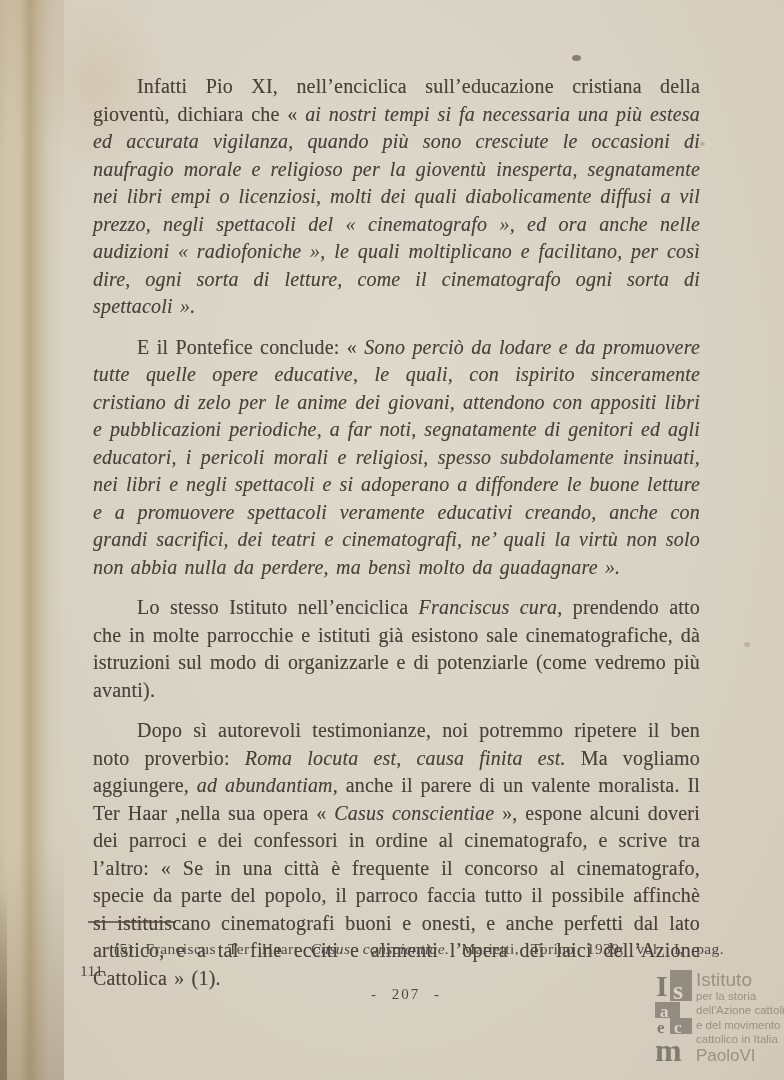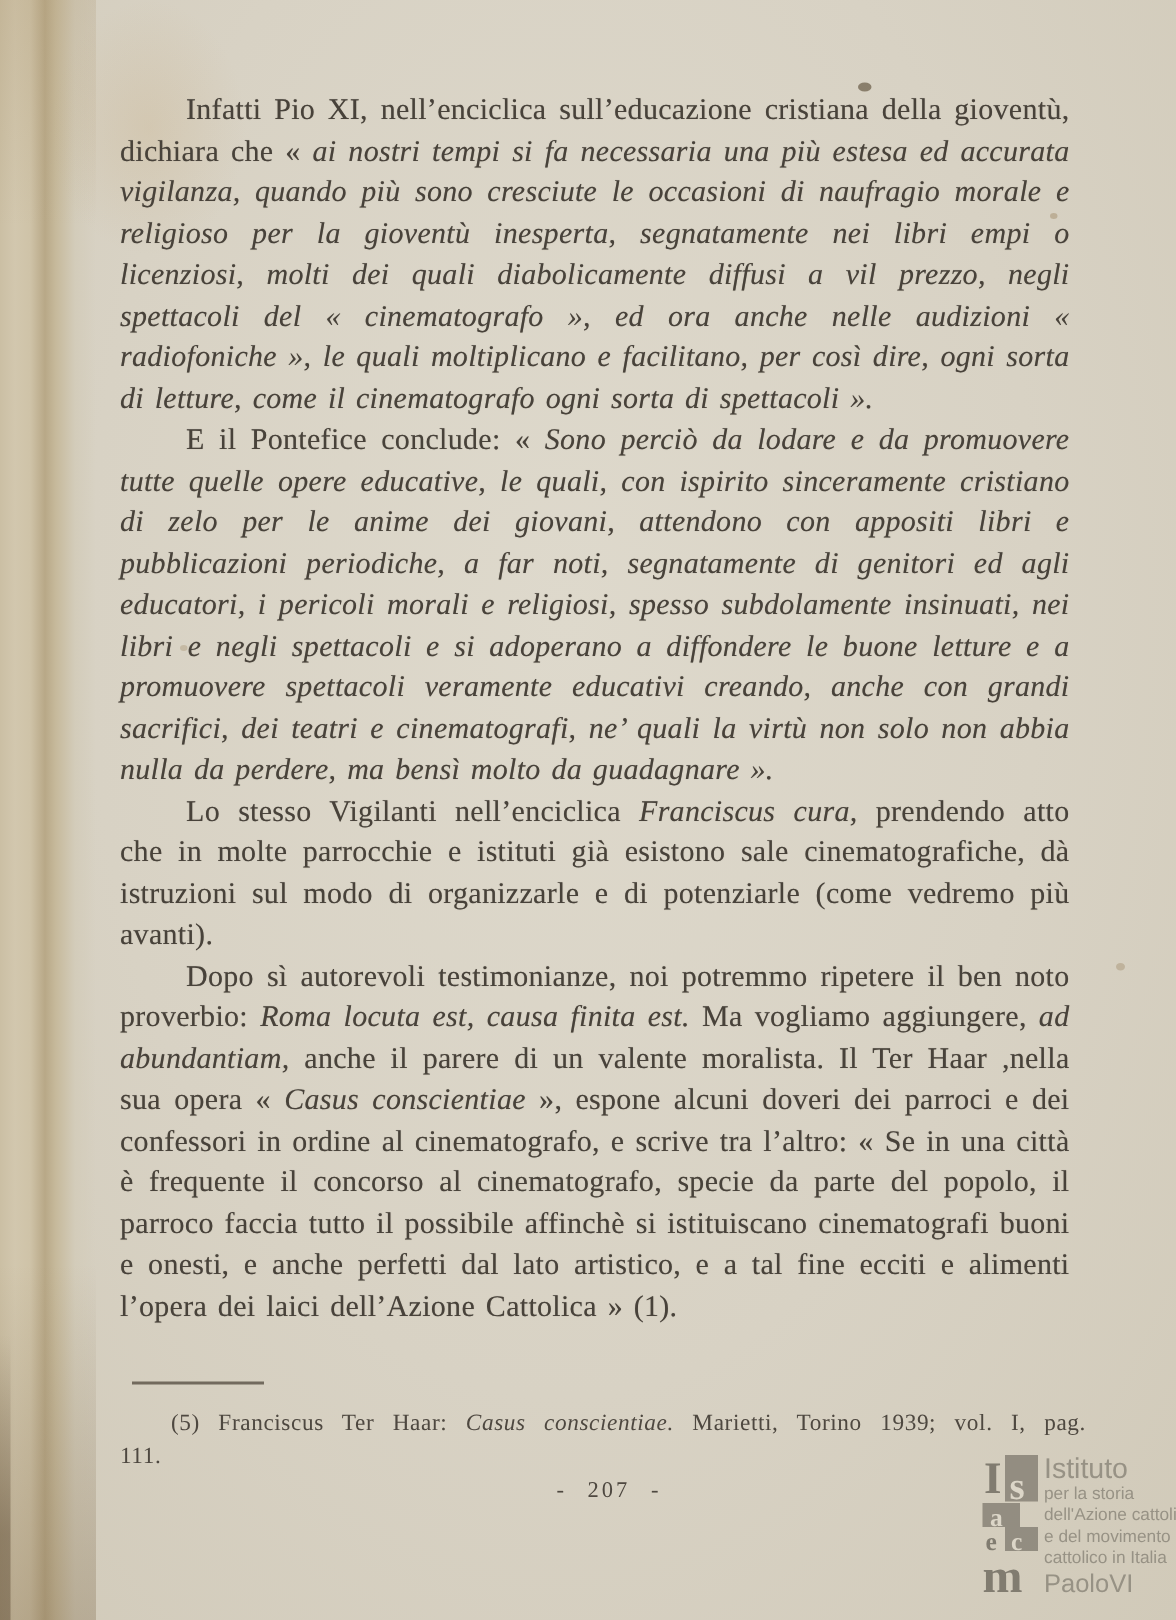--- a/index.html
+++ b/index.html
@@ -38,21 +38,21 @@
   .speck2{left:700px;top:142px;width:5px;height:4px;background:rgba(150,125,88,.40);}
   .speck3{left:744px;top:642px;width:6px;height:5px;background:rgba(155,132,98,.38);}
   .speck4{left:120px;top:430px;width:5px;height:4px;background:rgba(160,138,100,.35);}
 
   
   .content{
     position:absolute;left:80px;top:60px;width:633px;
     color:#48423a;
   }
   p.para{
-    margin:0;text-indent:44px;text-align:justify;
+    margin:13px;text-indent:44px;text-align:justify;
     font-size:20px;line-height:27.5px;word-spacing:2px;letter-spacing:.2px;
     text-shadow:0 0 .5px rgba(72,66,58,.45);
   }
   p.para em{font-style:italic;}
 
   .footnote-rule{
     position:absolute;left:88px;top:921px;width:88px;height:0;
     border-top:2px solid rgba(80,72,60,.75);
   }
   .footnote{
@@ -105,21 +105,21 @@
   <div class="edge-dark"></div>
   <div class="stain-top-left"></div>
   <div class="speck speck1"></div>
   <div class="speck speck2"></div>
   <div class="speck speck3"></div>
   <div class="speck speck4"></div>
 
   <div class="content">
       <p class="para"><span>Infatti Pio XI, nell’enciclica sull’educazione cristiana della gioventù, dichiara che « </span><em>ai nostri tempi si fa necessaria una più estesa ed accurata vigilanza, quando più sono cresciute le occasioni di naufragio morale e religioso per la gioventù inesperta, segnatamente nei libri empi o licenziosi, molti dei quali diabolicamente diffusi a vil prezzo, negli spettacoli del « cinematografo », ed ora anche nelle audizioni « radiofoniche », le quali moltiplicano e facilitano, per così dire, ogni sorta di letture, come il cinematografo ogni sorta di spettacoli ».</em></p>
       <p class="para"><span>E il Pontefice conclude: « </span><em>Sono perciò da lodare e da promuovere tutte quelle opere educative, le quali, con ispirito sinceramente cristiano di zelo per le anime dei giovani, attendono con appositi libri e pubblicazioni periodiche, a far noti, segnatamente di genitori ed agli educatori, i pericoli morali e religiosi, spesso subdolamente insinuati, nei libri e negli spettacoli e si adoperano a diffondere le buone letture e a promuovere spettacoli veramente educativi creando, anche con grandi sacrifici, dei teatri e cinematografi, ne’ quali la virtù non solo non abbia nulla da perdere, ma bensì molto da guadagnare ».</em></p>
-      <p class="para"><span>Lo stesso Vigilanti nell’enciclica </span><em>Franciscus cura,</em><span> prendendo atto che in molte parrocchie e istituti già esistono sale cinematografiche, dà istruzioni sul modo di organizzarle e di potenziarle (come vedremo più avanti).</span></p>
+      <p class="para"><span>Lo stesso Istituto nell’enciclica </span><em>Franciscus cura,</em><span> prendendo atto che in molte parrocchie e istituti già esistono sale cinematografiche, dà istruzioni sul modo di organizzarle e di potenziarle (come vedremo più avanti).</span></p>
       <p class="para"><span>Dopo sì autorevoli testimonianze, noi potremmo ripetere il ben noto proverbio: </span><em>Roma locuta est, causa finita est.</em><span> Ma vogliamo aggiungere, </span><em>ad abundantiam,</em><span> anche il parere di un valente moralista. Il Ter Haar ,nella sua opera « </span><em>Casus conscientiae</em><span> », espone alcuni doveri dei parroci e dei confessori in ordine al cinematografo, e scrive tra l’altro: « Se in una città è frequente il concorso al cinematografo, specie da parte del popolo, il parroco faccia tutto il possibile affinchè si istituiscano cinematografi buoni e onesti, e anche perfetti dal lato artistico, e a tal fine ecciti e alimenti l’opera dei laici dell’Azione Cattolica » (1).</span></p>
     </div>
 
   <div class="footnote-rule"></div>
   <div class="footnote"><span>(5) Franciscus Ter Haar: </span><em>Casus conscientiae.</em><span> Marietti, Torino 1939; vol. I, pag. 111.</span></div>
 
   <div class="page-number">- 207 -</div>
 
   <div class="watermark">
     <div class="wm-logo">

